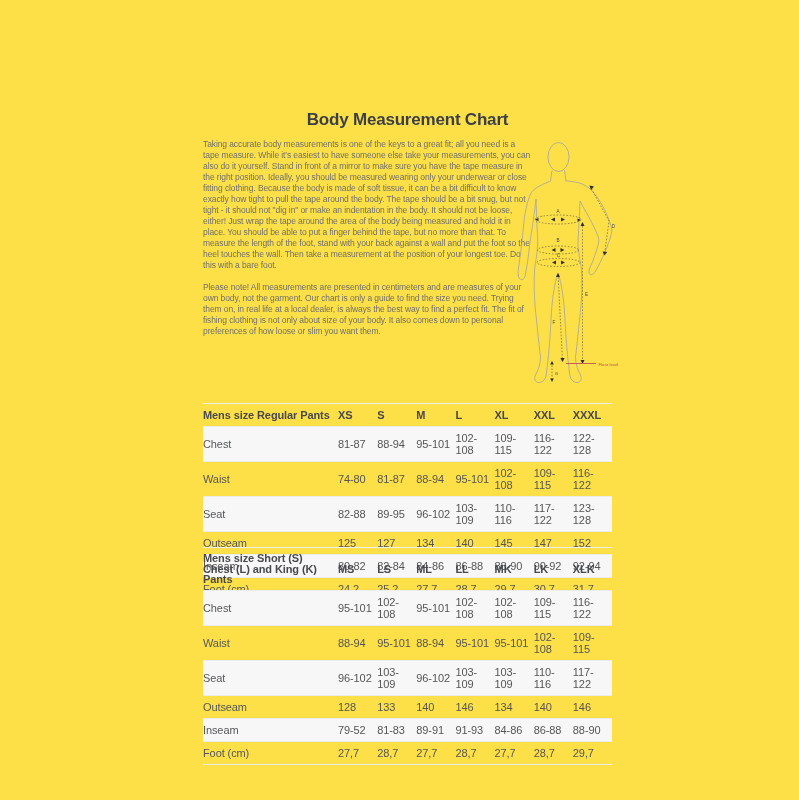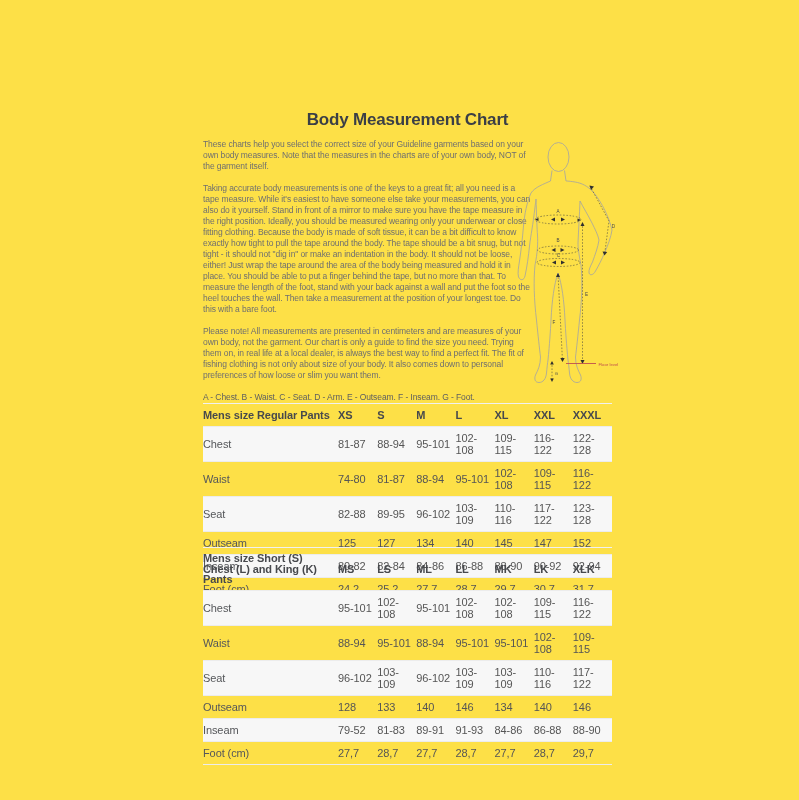--- a/index.html
+++ b/index.html
@@ -40,24 +40,22 @@
   svg text { font-family:"Liberation Sans", sans-serif; }
 </style>
 </head>
 <body>
 
 <div class="page">
 
   <h1 class="page-title">Body Measurement Chart</h1>
 
   <div class="intro">
-    <p>These charts help you select the correct size of your Guideline garments based on your own body measures. Note that the measures in the charts are of your own body, NOT of the garment itself.</p>
     <p>Taking accurate body measurements is one of the keys to a great fit; all you need is a tape measure. While it's easiest to have someone else take your measurements, you can also do it yourself. Stand in front of a mirror to make sure you have the tape measure in the right position. Ideally, you should be measured wearing only your underwear or close fitting clothing. Because the body is made of soft tissue, it can be a bit difficult to know exactly how tight to pull the tape around the body. The tape should be a bit snug, but not tight - it should not "dig in" or make an indentation in the body. It should not be loose, either! Just wrap the tape around the area of the body being measured and hold it in place. You should be able to put a finger behind the tape, but no more than that. To measure the length of the foot, stand with your back against a wall and put the foot so the heel touches the wall. Then take a measurement at the position of your longest toe. Do this with a bare foot.</p>
     <p>Please note! All measurements are presented in centimeters and are measures of your own body, not the garment. Our chart is only a guide to find the size you need. Trying them on, in real life at a local dealer, is always the best way to find a perfect fit. The fit of fishing clothing is not only about size of your body. It also comes down to personal preferences of how loose or slim you want them.</p>
-    <p class="legend">A - Chest.  B - Waist.  C - Seat.  D - Arm.  E - Outseam.  F - Inseam.  G - Foot.</p>
   </div>
 
   <div class="figure-wrap">
     <svg width="125" height="266" viewBox="0 0 125 266">
 
       <g stroke="#a3a3a3" stroke-width="0.8" fill="none">
         <ellipse cx="42.5" cy="22" rx="10.5" ry="14.5"></ellipse>
         <path d="
           M36,35.5 L34.5,46
           C28,49 19,52 15,58

